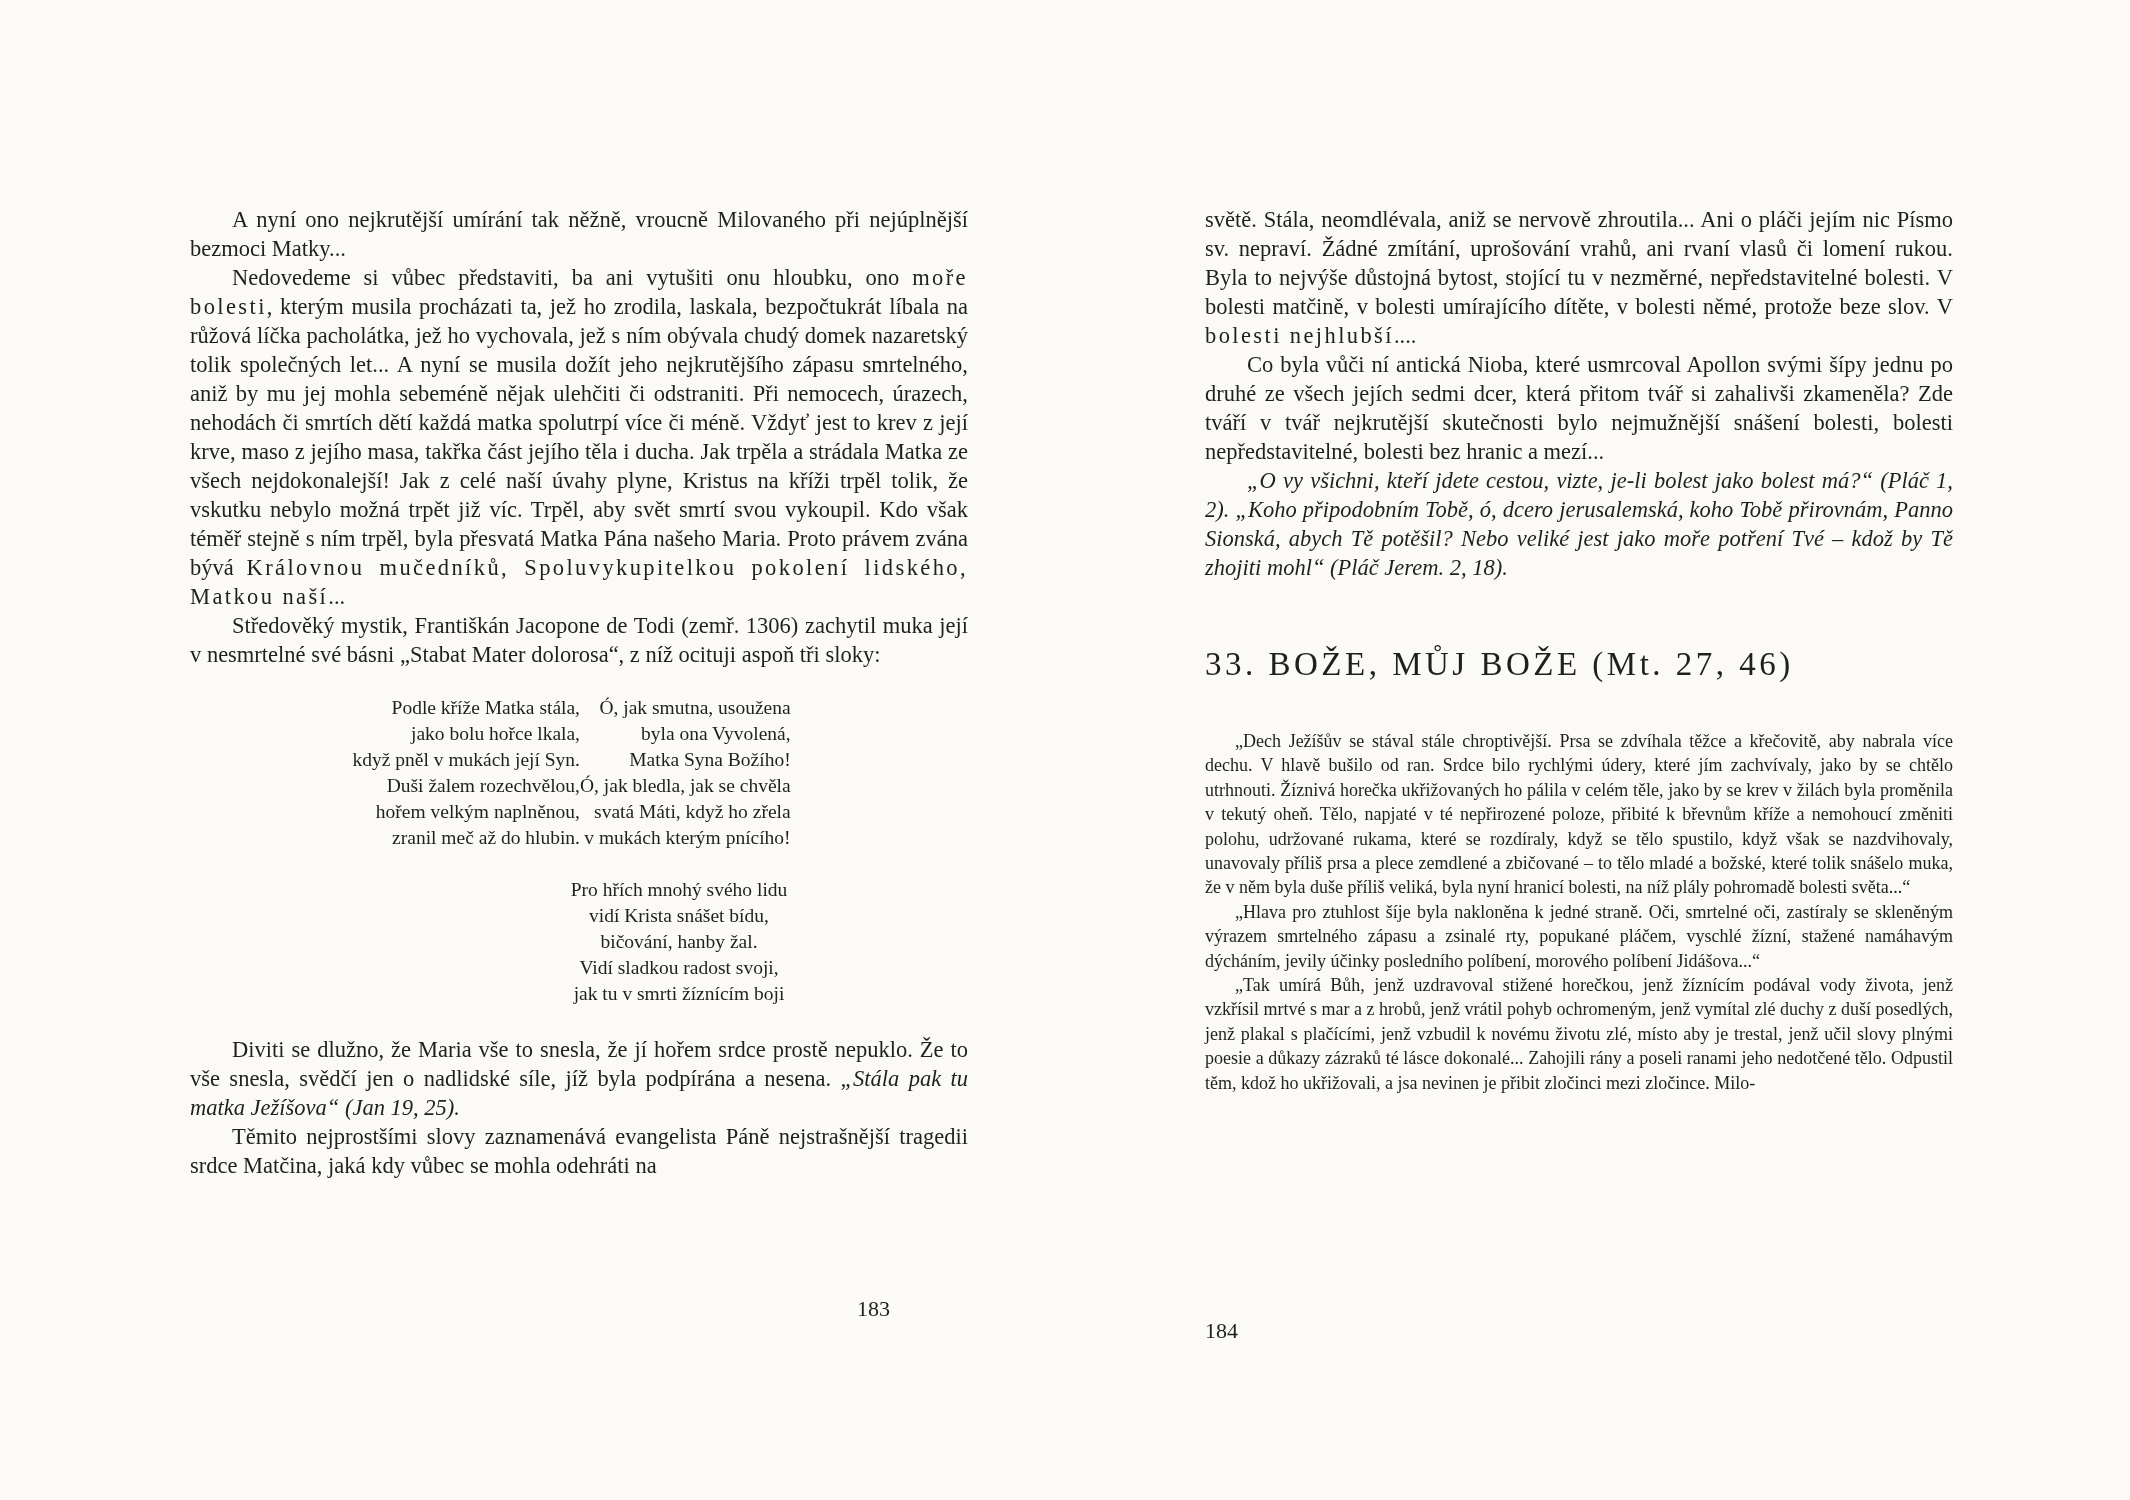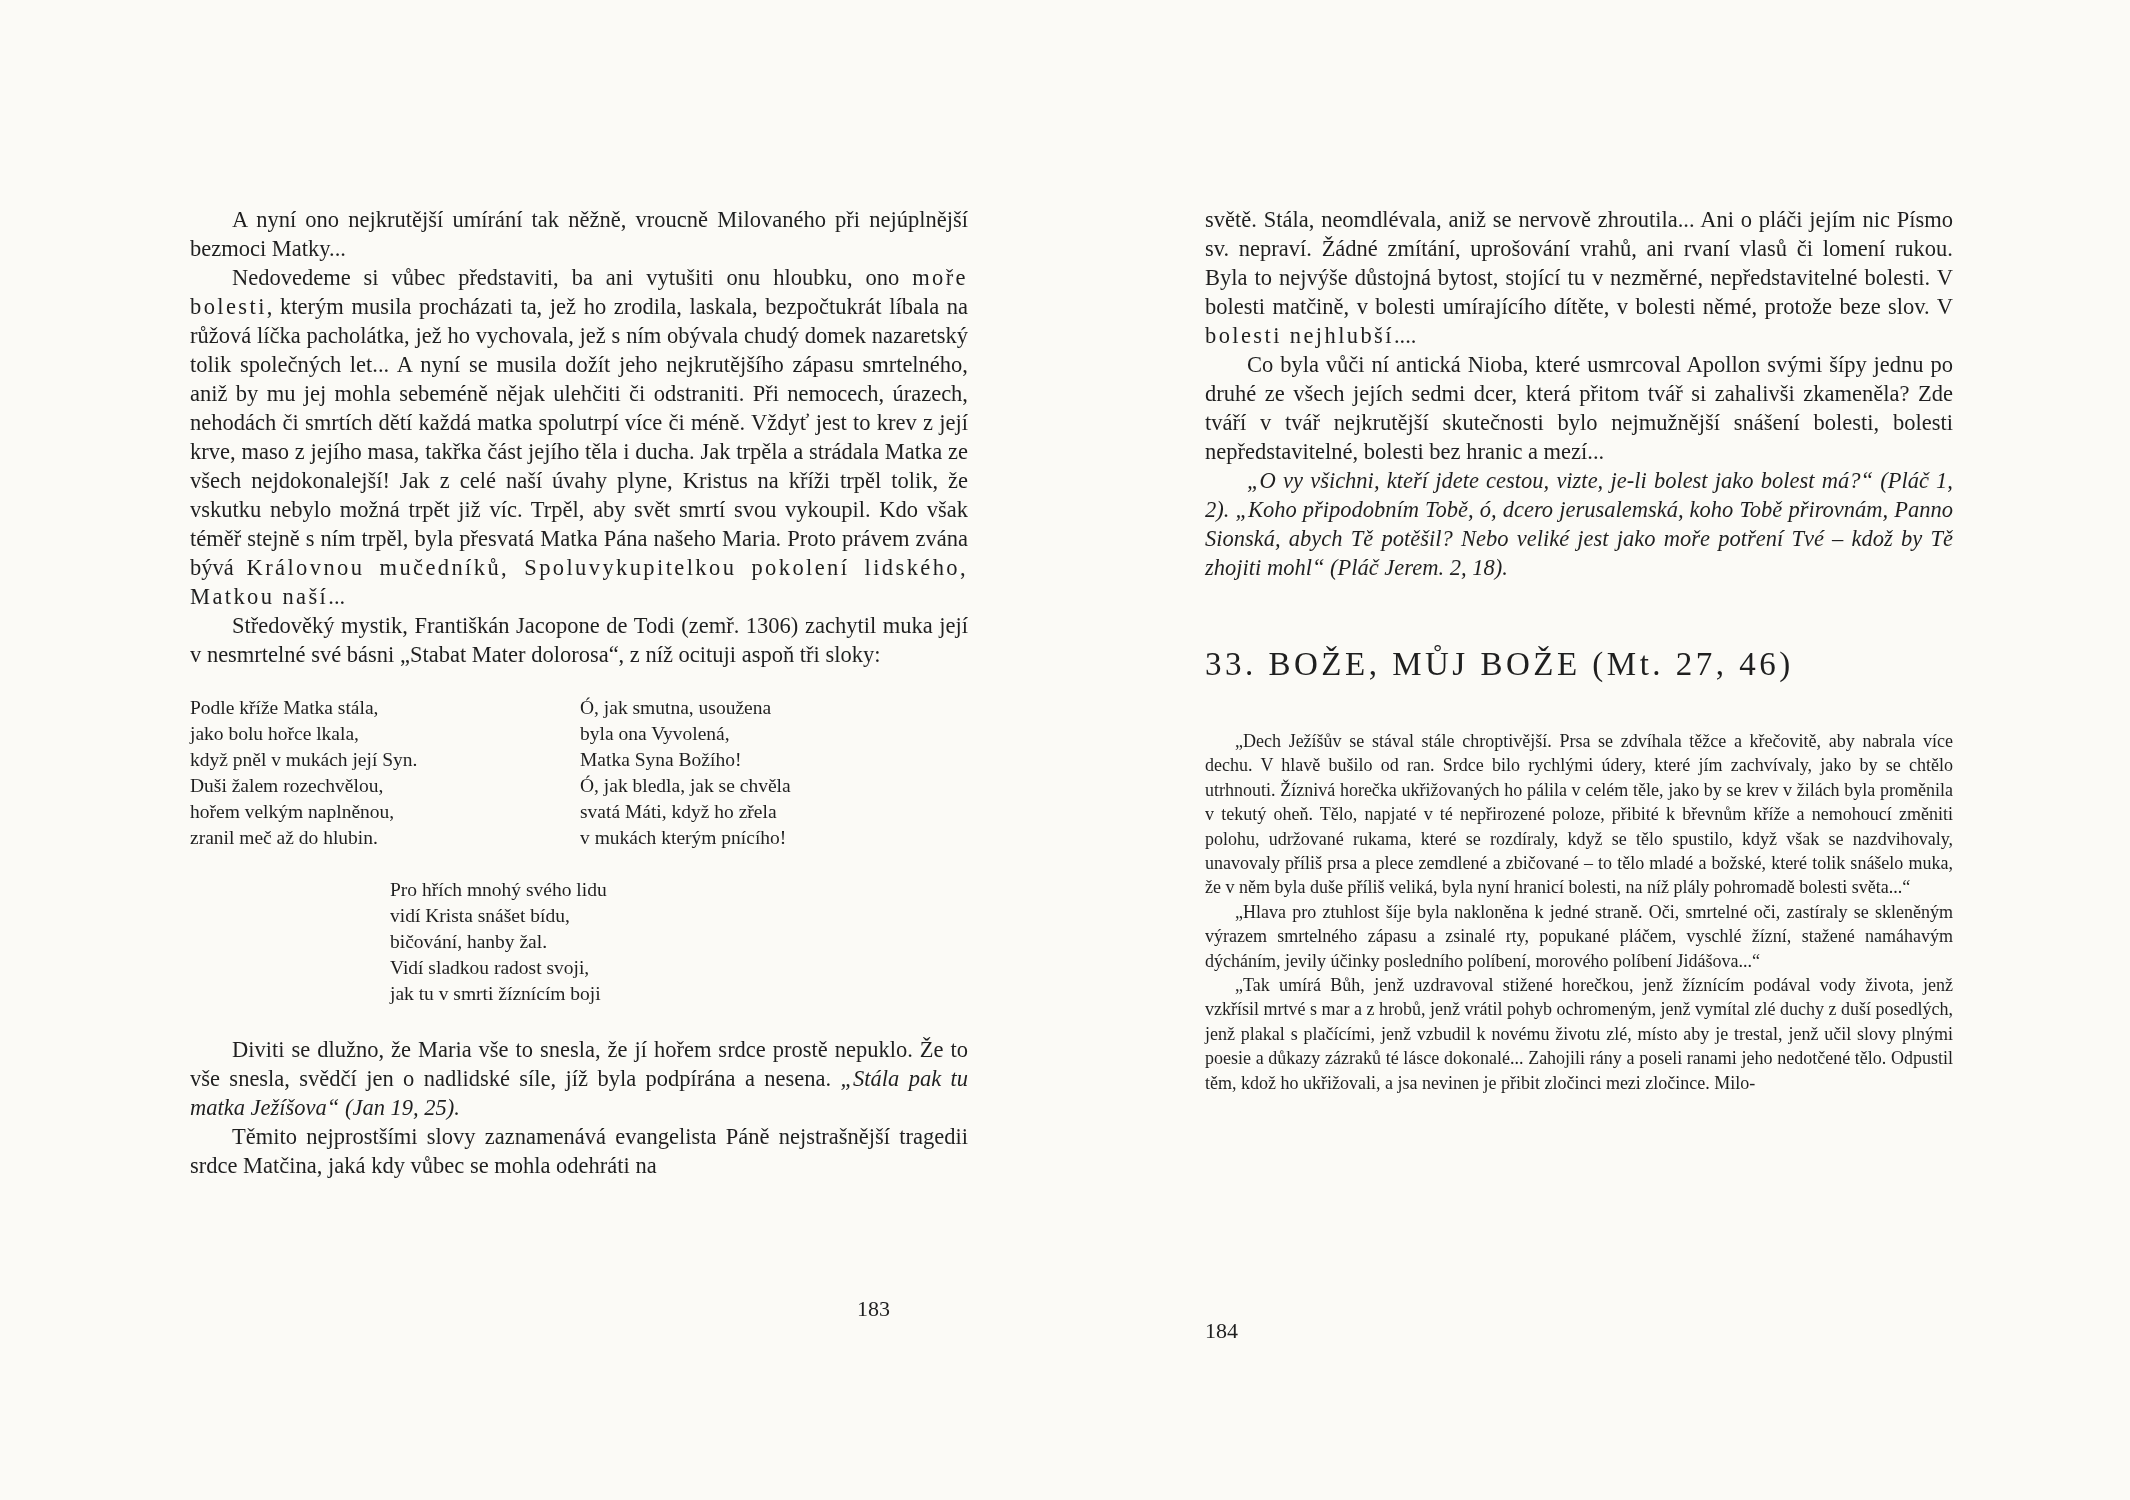--- a/index.html
+++ b/index.html
@@ -13,23 +13,23 @@
     padding-left:16px;
   }
   .page-block{position:absolute;top:205px;}
   .page-left{left:190px;width:778px;}
   .page-right{left:1205px;width:748px;}
   p.body{margin:0;font-size:22.5px;line-height:29px;text-align:justify;}
   .indent{text-indent:42px;}
   .italic{font-style:italic;}
   .seg-spread{letter-spacing:2.4px;}
   .seg-italic{font-style:italic;}
-  .poem-row{display:flex;margin-top:26px;font-size:19.5px;line-height:26px;}
+  .poem-row{display:flex;margin-top:26px;font-size:19.5px;line-height:26px;text-align:right;}
   .poem-col1{width:390px;}
-  .poem-center{margin-top:26px;margin-left:200px;font-size:19.5px;line-height:26px;}
+  .poem-center{margin-top:26px;margin-left:200px;font-size:19.5px;line-height:26px;text-align:center;}
   .chapter-heading{
     margin:64px 0 46px 0;
     font-size:33px;font-weight:normal;
     letter-spacing:3.5px;
   }
   p.small{margin:0;font-size:18px;line-height:24.4px;text-align:justify;}
   .small .indent{text-indent:30px;}
   .page-number{position:absolute;font-size:22px;color:#1f1f1f;}
   #pn-left{left:190px;top:1296px;width:700px;text-align:right;}
   #pn-right{left:1205px;top:1318px;}

